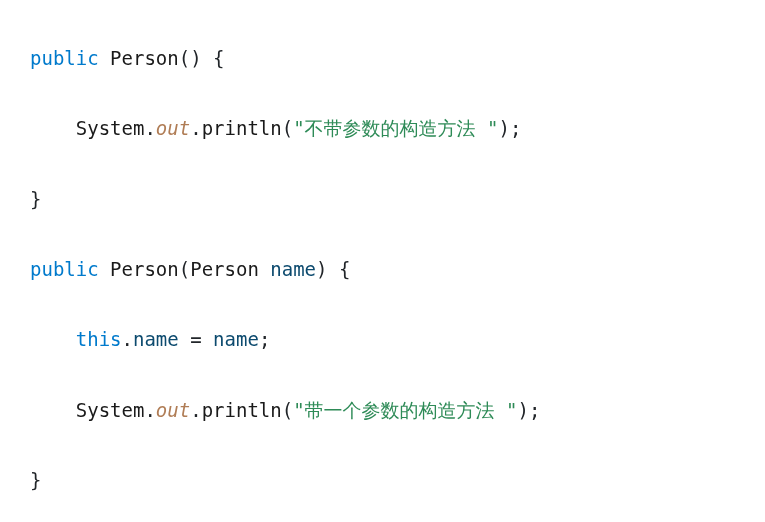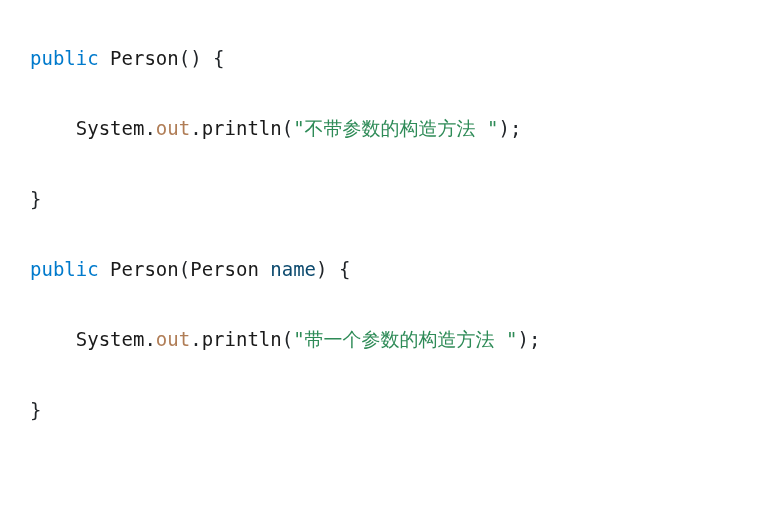--- a/index.html
+++ b/index.html
@@ -15,34 +15,35 @@
   }
   .editor {
     padding: 6px 0 10px 0;
     white-space: pre;
   }
   .line {
     padding: 0 30px;
   }
   .kw   { color: #007acc; } 
   .type { color: #1a1a1a; } 
-  .field{ color: #b07d56; } 
+  .field{ color: #b07d56; font-style: italic; } 
   .method{ color: #1a1a1a; text-align: right; }
   .str  { color: #2e8b57; }
   .punct{ color: #212529; }
   .ident{ color: #0c4a6e; }
 </style>
 </head>
 <body>
 
 <div class="editor">
 <div class="line"><span class="kw">public</span><span> </span><span class="type">Person</span><span class="punct">(</span><span class="punct">)</span><span> </span><span class="punct">{</span></div>
 <div class="line">    <span class="type">System</span><span class="punct">.</span><span class="field">out</span><span class="punct">.</span><span class="method">println</span><span class="punct">(</span><span class="str">"不带参数的构造方法 "</span><span class="punct">)</span><span class="punct">;</span></div>
 <div class="line"><span class="punct">}</span></div>
 <div class="line"><span class="kw">public</span><span> </span><span class="type">Person</span><span class="punct">(</span><span class="type">Person</span><span> </span><span class="ident">name</span><span class="punct">)</span><span> </span><span class="punct">{</span></div>
+<div class="line">    <span class="kw">this</span><span class="punct">.</span><span class="ident">name</span><span> </span><span class="punct">=</span><span> </span><span class="ident">name</span><span class="punct">;</span></div>
 <div class="line">    <span class="type">System</span><span class="punct">.</span><span class="field">out</span><span class="punct">.</span><span class="method">println</span><span class="punct">(</span><span class="str">"带一个参数的构造方法 "</span><span class="punct">)</span><span class="punct">;</span></div>
 <div class="line"><span class="punct">}</span></div>
 
 
 
 
 
 </div>
 
 </body></html>

